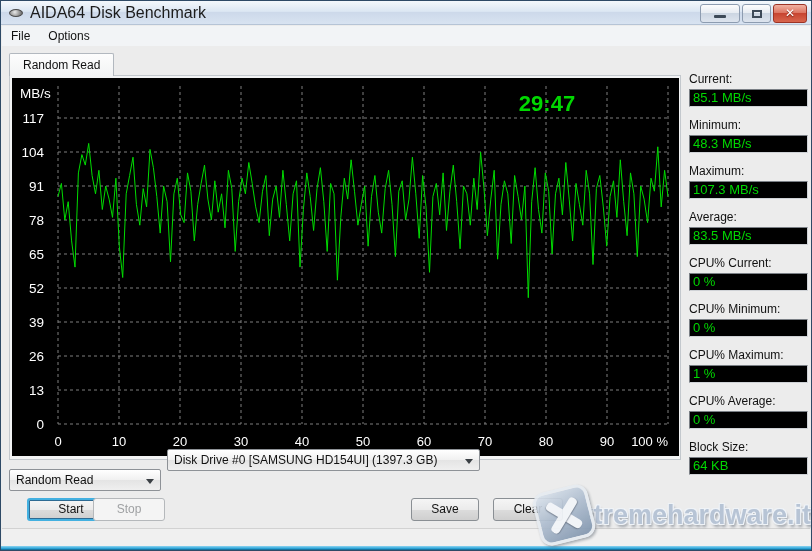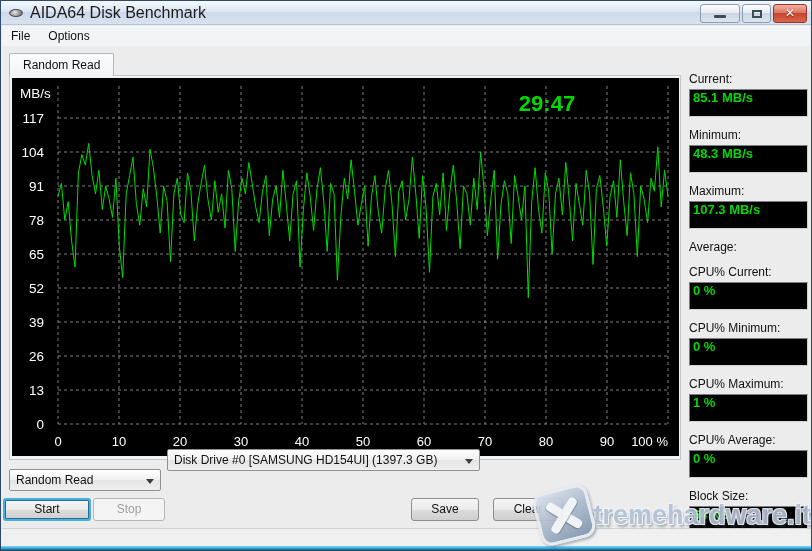--- a/index.html
+++ b/index.html
@@ -70,21 +70,21 @@
     background:#000;
   }
   .chart-box svg { display:block; }
 
   
   .stats { position:absolute; left:688px; top:71px; width:119px; }
   .stat-group { margin-bottom:11px; }
   .stat-group.gap { margin-top:7px; }
   .stat-label { font-size:12px; color:#111; margin-bottom:3px; }
   .stat-value {
-    height:28px; background:#000; color:#00d800; font-weight:bold; font-size:13px;
+    height:18px; background:#000; color:#00d800; font-weight:normal; font-size:13px;
     border:1px solid #7a7f85; border-right-color:#cfd2d6; border-bottom-color:#cfd2d6;
     padding:1px 3px; line-height:14px;
   }
 
   
   .combo {
     position:absolute; height:22px; border:1px solid #8e9297; border-radius:2px;
     background:linear-gradient(180deg,#ffffff 0%,#f0f0f0 50%,#e4e4e4 51%,#efefef 100%);
     font-size:12px; color:#111; display:flex; align-items:center;
     padding:0 20px 0 6px; cursor:default;
@@ -97,21 +97,21 @@
   .combo-bench { left:8px;  top:468px; width:152px; }
   .combo-drive { left:166px; top:448px; width:313px; }
 
   
   .btn {
     position:absolute; top:497px; height:23px; font-size:12px; color:#111;
     border:1px solid #8a8f94; border-radius:3px;
     background:linear-gradient(180deg,#f5f5f5 0%,#ebebeb 50%,#dcdcdc 51%,#cfcfcf 100%);
     text-align:center; line-height:21px; cursor:pointer;
   }
-  .btn-start { left:2px; width:88px; border:2px solid #43b0e0; line-height:19px;
+  .btn-start { left:26px; width:88px; border:2px solid #43b0e0; line-height:19px;
     box-shadow:inset 0 0 0 1px #2e6b93; }
   .btn-stop  { left:92px; width:72px; color:#9fa1a3; border-color:#b5b8bb;
     background:#f4f4f4; cursor:default; }
   .btn-save  { left:410px; width:68px; }
   .btn-clear { left:492px; width:70px; }
 
   
   .statusbar {
     position:absolute; left:1px; top:527px; width:808px; height:18px;
     background:#f0f0f0; border-top:1px solid #d2d2d2;
@@ -235,20 +235,21 @@
     <div class="stat-group">
       <div class="stat-label">Minimum:</div>
       <div class="stat-value">48.3 MB/s</div>
     </div>
     <div class="stat-group">
       <div class="stat-label">Maximum:</div>
       <div class="stat-value">107.3 MB/s</div>
     </div>
     <div class="stat-group">
       <div class="stat-label">Average:</div>
+      <div class="stat-value">83.5 MB/s</div>
     </div>
     <div class="stat-group gap">
       <div class="stat-label">CPU% Current:</div>
       <div class="stat-value">0 %</div>
     </div>
     <div class="stat-group">
       <div class="stat-label">CPU% Minimum:</div>
       <div class="stat-value">0 %</div>
     </div>
     <div class="stat-group">

